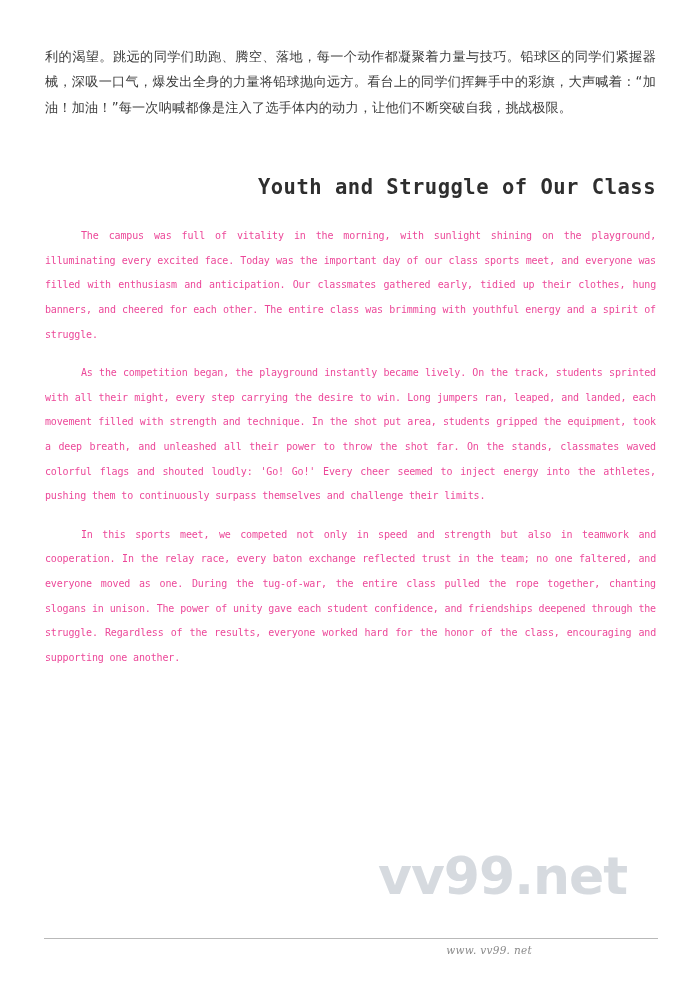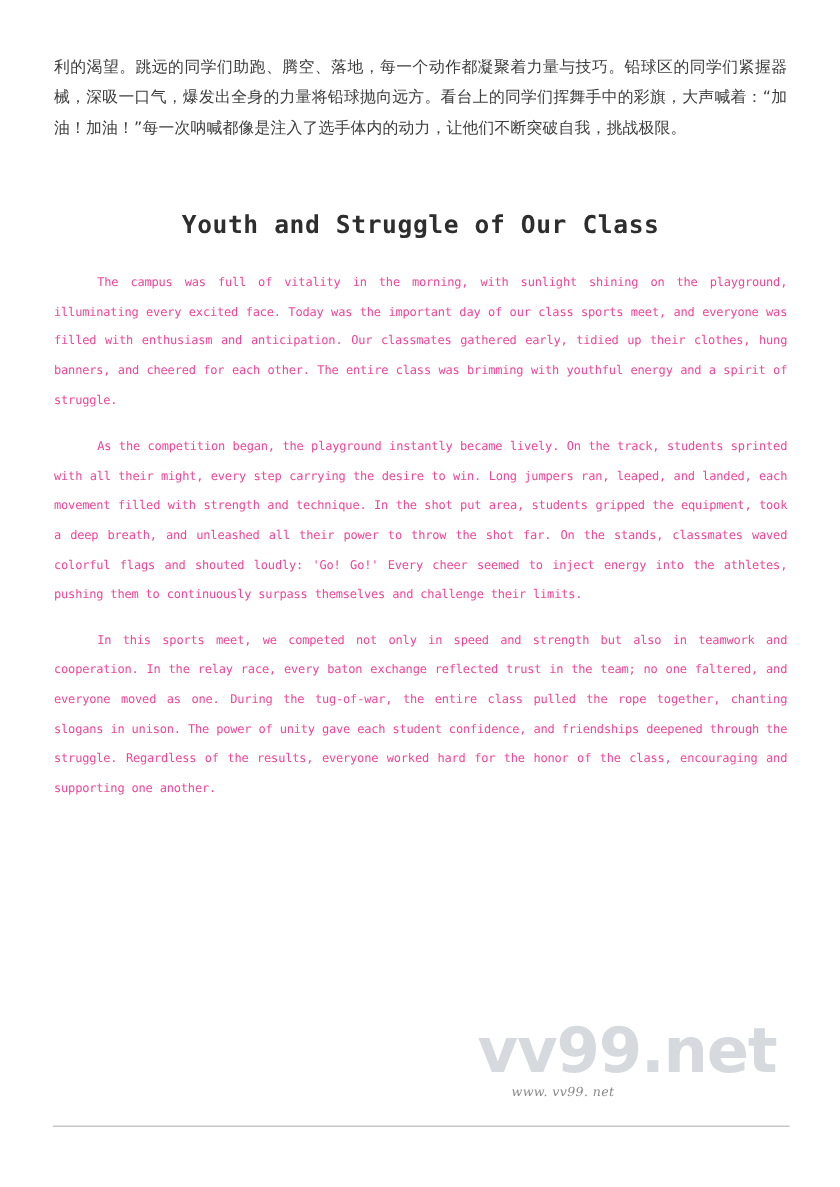--- a/index.html
+++ b/index.html
@@ -16,20 +16,21 @@
     -webkit-font-smoothing: antialiased;
   }
 
   .page {
     position: absolute;
     left: 0;
     top: 0;
     width: 556px;
     height: 989px;
     background: #ffffff;
+    padding-left: 20px;
   }
 
   .content {
     position: absolute;
     left: 45px;
     top: 44px;
     width: 611px;
   }
 
   
@@ -47,21 +48,21 @@
   .cn-para.indent {
     text-indent: 28px;
   }
 
   
   .doc-title {
     font-family: "DejaVu Sans Mono", monospace;
     font-size: 20.5px;
     font-weight: bold;
     color: #2e2e2e;
-    text-align: center;
+    text-align: right;
     letter-spacing: 0.5px;
     margin: 52px 0 22px 0;
     line-height: 30px;
   }
 
   
   .en-para {
     font-family: "DejaVu Sans Mono", monospace;
     font-size: 10px;
     line-height: 24.6px;
@@ -71,21 +72,21 @@
     text-indent: 36px;
     letter-spacing: -0.15px;
     -webkit-hyphens: none;
     hyphens: none;
   }
   .en-para:last-child { margin-bottom: 0; }
 
   
   .watermark {
     position: absolute;
-    left: 398px;
+    left: 378px;
     top: 846px;
     font-family: "DejaVu Sans", "Liberation Sans", sans-serif;
     font-size: 52px;
     font-weight: bold;
     letter-spacing: -1px;
     color: #cfd4da;
     opacity: 0.85;
     white-space: nowrap;
     pointer-events: none;
     user-select: none;
@@ -96,21 +97,21 @@
     position: absolute;
     left: 44px;
     top: 938px;
     width: 614px;
     height: 1px;
     background: #b9b9b9;
   }
   .footer-url {
     position: absolute;
     right: 44px;
-    top: 904px;
+    top: 944px;
     font-family: "DejaVu Serif", "Liberation Serif", serif;
     font-style: italic;
     font-size: 10.5px;
     color: #8a8a8a;
     letter-spacing: 0.3px;
     white-space: nowrap;
   }
 </style>
 </head>
 <body>

